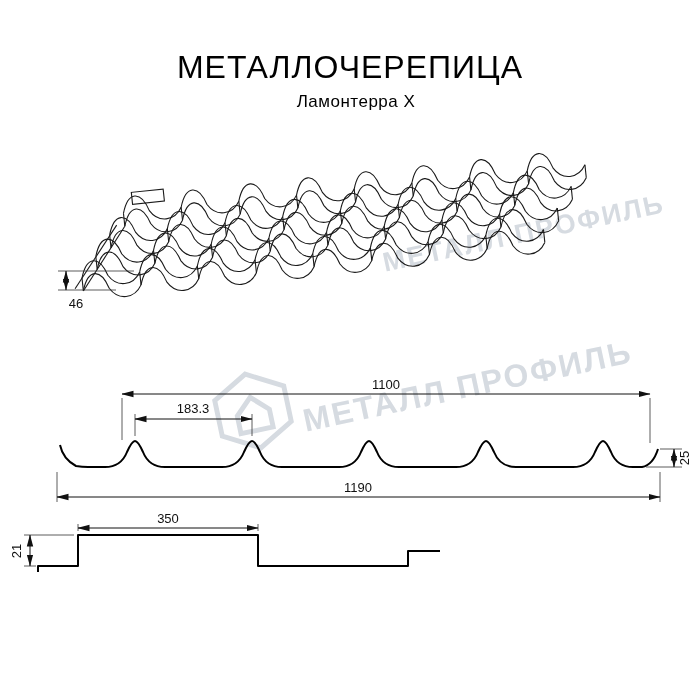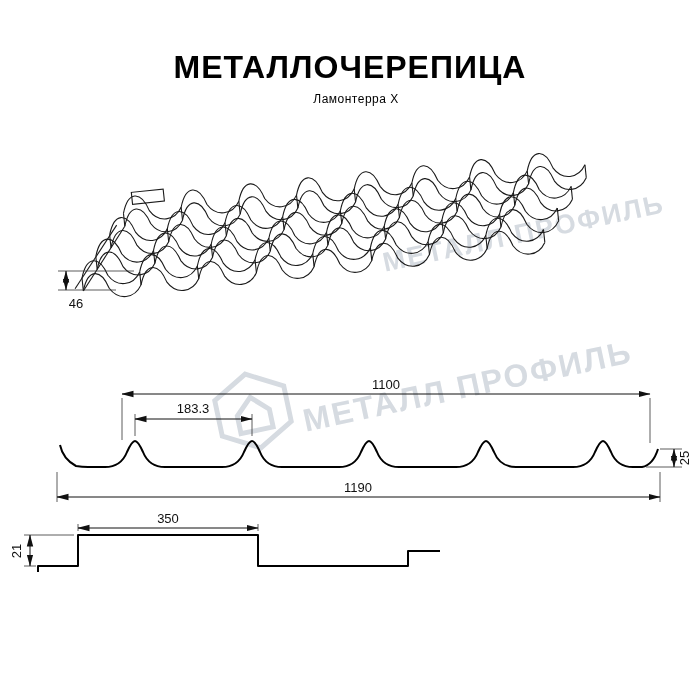--- a/index.html
+++ b/index.html
@@ -11,22 +11,22 @@
   .watermark { position:absolute; inset:0; z-index:0; }
   .wm-text {
     position:absolute; color:#d6dbe1; font-weight:700; white-space:nowrap;
     letter-spacing:2px; transform:rotate(-12deg);
   }
   .wm-upper { left:380px; top:218px; font-size:27px; }
   .wm-lower { left:300px; top:368px; font-size:32px; }
   .wm-logo  { position:absolute; left:212px; top:370px; transform:rotate(-12deg); }
   
   header { position:absolute; top:50px; left:0; width:700px; text-align:center; z-index:2; }
-  h1 { margin:0; font-size:32px; line-height:1.1; font-weight:700; color:#000; letter-spacing:1px; }
-  .subtitle { margin-top:7px; font-size:12px; color:#000; letter-spacing:0.5px;padding-left:12px; }
+  h1 { margin:0; font-size:32px; line-height:1.1; font-weight:400; color:#000; letter-spacing:1px; }
+  .subtitle { margin-top:7px; font-size:17px; color:#000; letter-spacing:0.5px;padding-left:12px; }
   
   svg.drawing { position:absolute; left:0; top:0; z-index:1; }
   .profile { stroke:#000; stroke-width:2; fill:none; stroke-linejoin:round; }
   .roofline { stroke:#1a1a1a; stroke-width:1.1; fill:none; }
   .dim { stroke:#111; stroke-width:1; }
   .ext { stroke:#333; stroke-width:0.8; }
   .dimtxt { font-size:13px; fill:#111; }
 </style>
 </head>
 <body>

